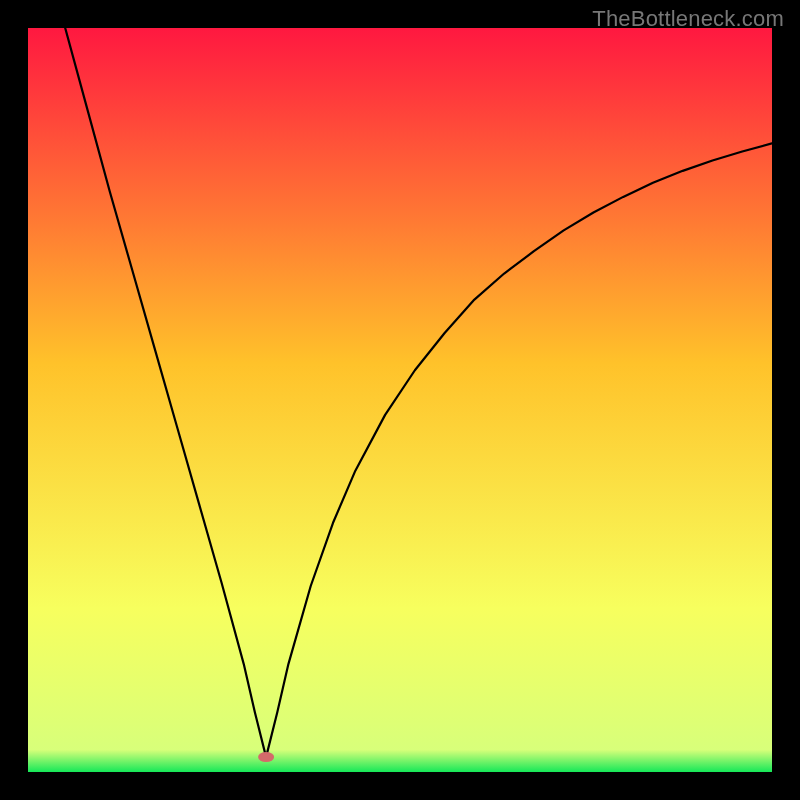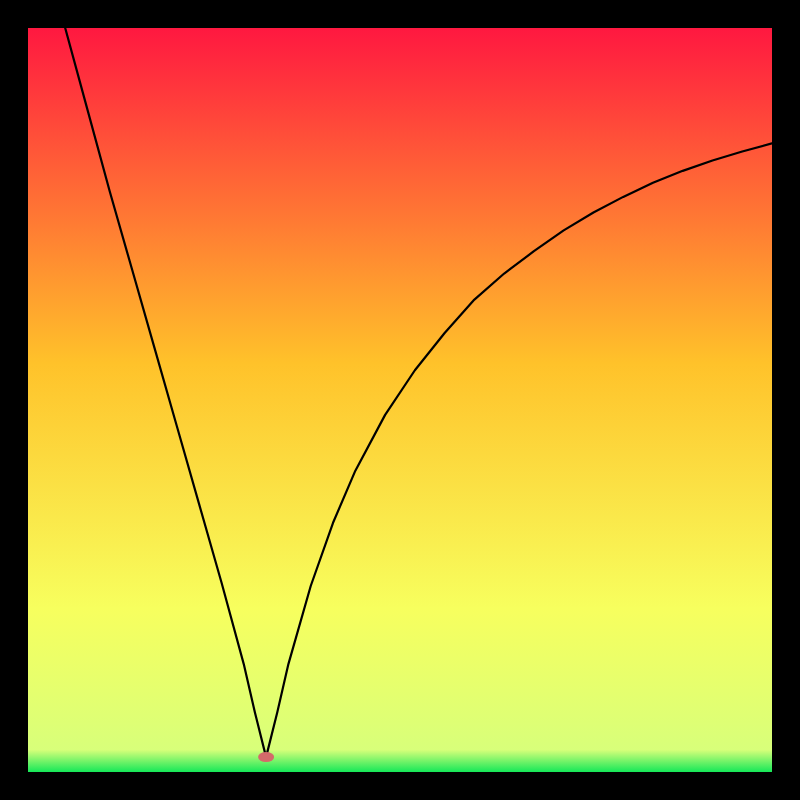--- a/index.html
+++ b/index.html
@@ -46,20 +46,21 @@
     stroke-width: 2.2;
     stroke-linecap: round;
     stroke-linejoin: round;
   }
 </style>
 </head>
 <body>
 
 <div class="frame">
 
+  <div class="watermark">TheBottleneck.com</div>
 
   <div class="plot">
     <svg id="plot-svg" viewBox="0 0 744 744">
       <defs>
         <linearGradient id="bg-grad" x1="0" y1="0" x2="0" y2="1">
           <stop id="g0" offset="0%" stop-color="#ff1840"></stop>
           <stop id="g1" offset="45%" stop-color="#ffc22a"></stop>
           <stop id="g2" offset="78%" stop-color="#f7ff5e"></stop>
           <stop id="g3" offset="97%" stop-color="#d8ff7a"></stop>
           <stop id="g4" offset="100%" stop-color="#15e858"></stop>

